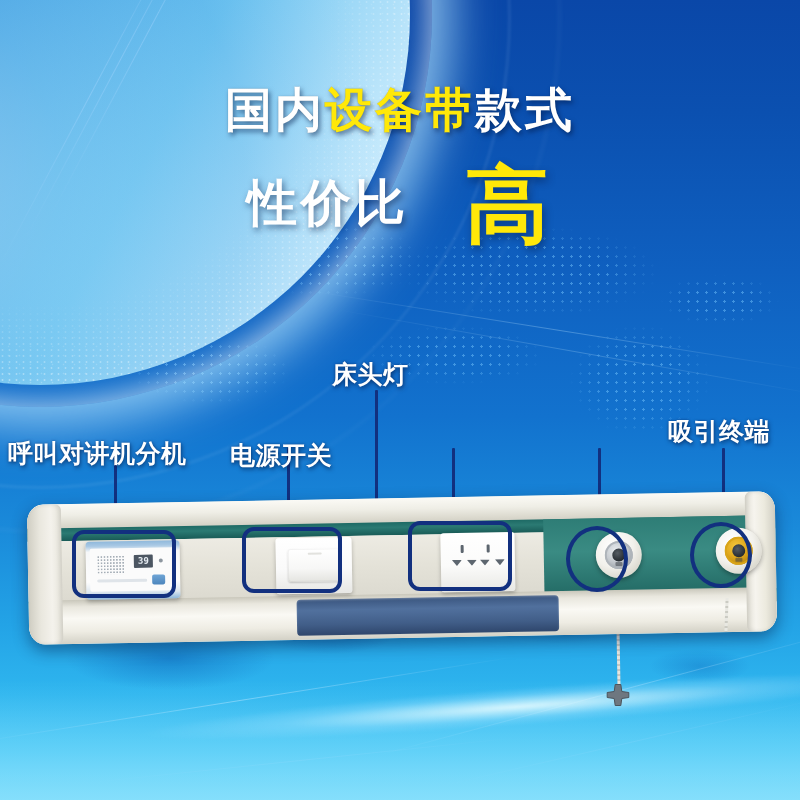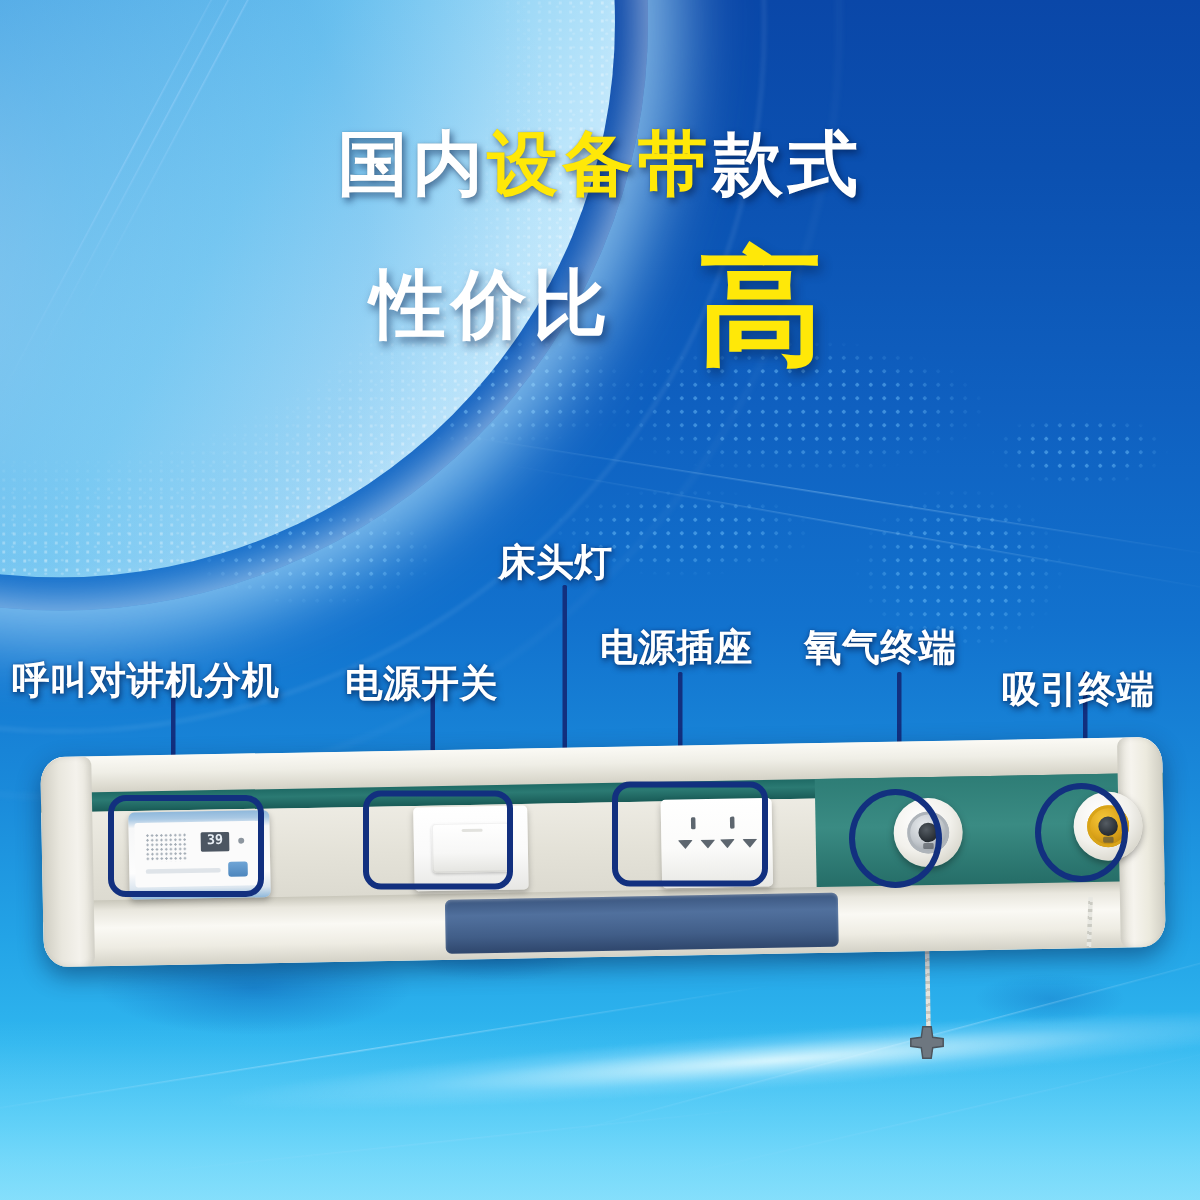--- a/index.html
+++ b/index.html
@@ -288,23 +288,21 @@
     </div>
     <div class="hl-line2">
       <span class="w">性价比</span><span class="gap"></span><span class="big">高</span>
     </div>
   </div>
 
   <div class="labels">
     <div class="lbl" style="left:8px;top:437px;">呼叫对讲机分机</div>
     <div class="lbl" style="left:230px;top:415px;margin-top:24px;">电源开关</div>
     <div class="lbl" style="left:332px;top:358px;">床头灯</div>
-    <div class="lbl" style="left:400px;top:415px;">电源插座</div>
-    <div class="lbl" style="left:536px;top:415px;">氧气终端</div>
-    <div class="lbl" style="left:668px;top:415px;margin-top:28px;">吸引终端</div>
+    <div class="lbl" style="left:668px;top:415px;">吸引终端</div>
   </div>
 
   <div class="leader" style="left:114px;top:448px;height:82px;"></div>
   <div class="leader" style="left:287px;top:448px;height:84px;"></div>
   <div class="leader" style="left:375px;top:390px;height:218px;"></div>
   <div class="leader" style="left:452px;top:448px;height:80px;"></div>
   <div class="leader" style="left:598px;top:448px;height:80px;"></div>
   <div class="leader" style="left:722px;top:448px;height:76px;"></div>
 
   <div class="panel-wrap">

